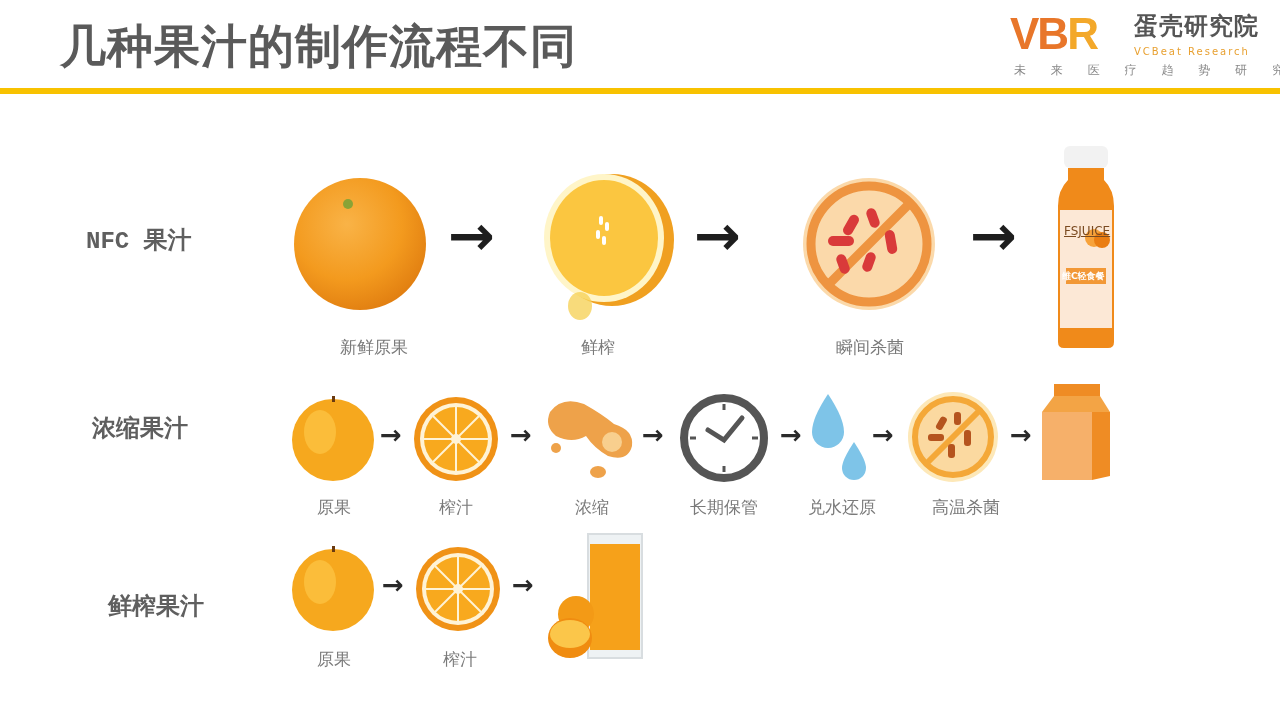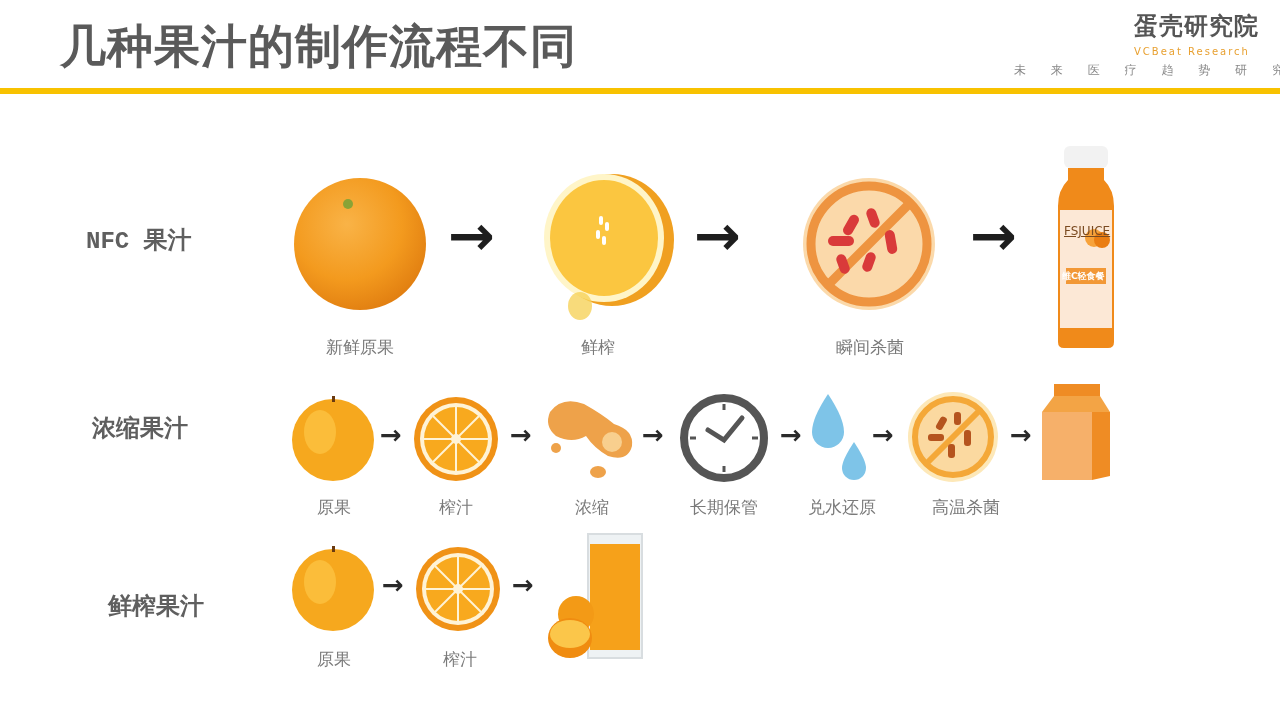--- a/index.html
+++ b/index.html
@@ -19,20 +19,23 @@
   .arrow-big { font-size:56px; color:#1e1e1e; font-weight:bold; line-height:1; }
   .arrow-sm { font-size:26px; color:#2a2a2a; font-weight:bold; line-height:1; }
 </style>
 </head>
 <body>
 
 <div class="abs title">几种果汁的制作流程不同</div>
 <div class="abs rule"></div>
 
 <div class="abs logo">
+  <div class="abs logo-vbr">
+    <span class="logo-v">V</span><span class="logo-b">B</span><span class="logo-r">R</span>
+  </div>
   <div class="abs logo-cn">蛋壳研究院</div>
   <div class="abs logo-en">VCBeat Research</div>
   <div class="abs logo-sub">
     <span>未</span>
     <span>来</span>
     <span>医</span>
     <span>疗</span>
     <span>趋</span>
     <span>势</span>
     <span>研</span>
@@ -46,21 +49,21 @@
   <defs>
       <radialGradient id="og1" cx="40%" cy="35%" r="70%">
         <stop offset="0" stop-color="#f9b347"></stop>
         <stop offset="0.6" stop-color="#f39a1e"></stop>
         <stop offset="1" stop-color="#e07d10"></stop>
       </radialGradient>
     </defs>
   <circle cx="68" cy="68" r="66" fill="url(#og1)"></circle>
   <circle cx="56" cy="28" r="5" fill="#8aa336"></circle>
 </svg>
-<div class="abs cap" style="left:290px;top:336px;">新鲜原果</div>
+<div class="abs cap" style="left:304px;top:336px;">新鲜原果</div>
 <div class="abs arrow-big" style="left:448px;top:208px;">→</div>
 
 <svg class="abs" style="left:536px;top:166px;" width="140" height="160">
   <ellipse cx="76" cy="74" rx="62" ry="66" fill="#f0a020"></ellipse>
   <ellipse cx="68" cy="72" rx="60" ry="64" fill="#fff5c8"></ellipse>
   <ellipse cx="68" cy="72" rx="54" ry="58" fill="#fbc640"></ellipse>
   <g fill="#ffffff">
       <rect x="63" y="50" width="4" height="9" rx="2"></rect>
       <rect x="69" y="56" width="4" height="9" rx="2"></rect>
       <rect x="60" y="64" width="4" height="9" rx="2"></rect>

